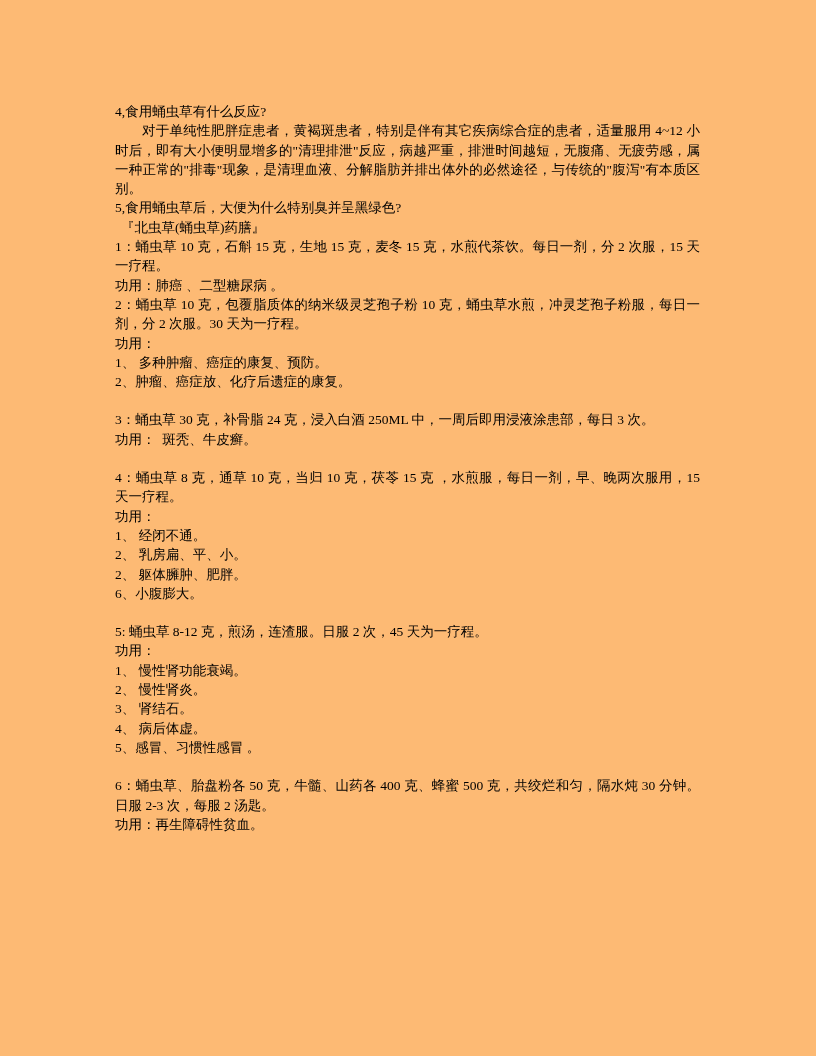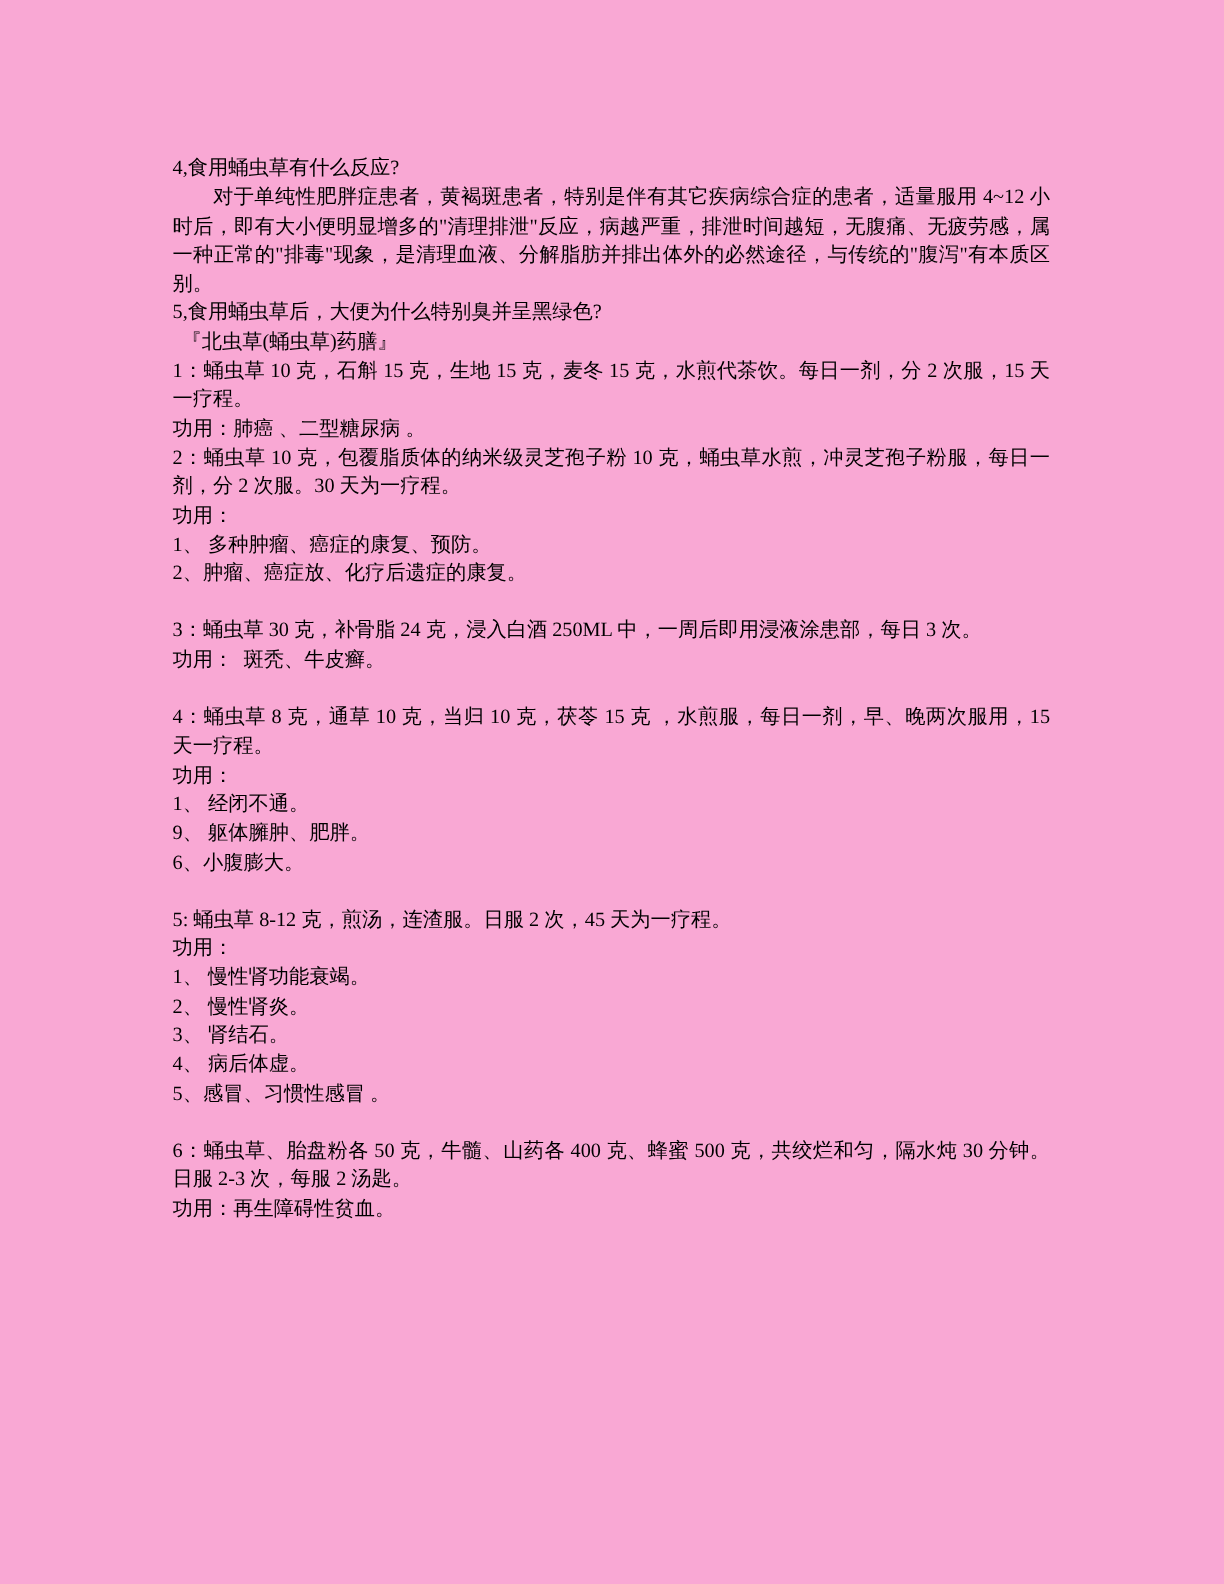--- a/index.html
+++ b/index.html
@@ -5,21 +5,21 @@
   html, body {
     margin: 0;
     padding: 0;
     background: #ffffff;
   }
   .page {
     position: relative;
     width: 816px;
     height: 1056px;
     margin: 0 auto;
-    background: #f9a8d4;
+    background: #fdba74;
     box-sizing: border-box;
     padding: 102px 116px 40px 115px;
     font-family: "Liberation Serif", "DejaVu Serif", serif;
     font-size: 13.5px;
     line-height: 19.3px;
     color: #000000;
     overflow: hidden;
   }
   .page p {
     margin: 0;
@@ -79,21 +79,22 @@
 
     <div class="recipe">
       <p class="main">3：蛹虫草 30 克，补骨脂 24 克，浸入白酒 250ML 中，一周后即用浸液涂患部，每日 3 次。</p>
       <p>功用：  斑秃、牛皮癣。</p>
     </div>
 
     <div class="recipe">
       <p class="main">4：蛹虫草 8 克，通草 10 克，当归 10 克，茯苓 15 克 ，水煎服，每日一剂，早、晚两次服用，15 天一疗程。</p>
       <p>功用：</p>
       <p>1、 经闭不通。</p>
-      <p>9、 躯体臃肿、肥胖。</p>
+      <p>2、 乳房扁、平、小。</p>
+      <p>2、 躯体臃肿、肥胖。</p>
       <p>6、小腹膨大。</p>
     </div>
 
     <div class="recipe">
       <p class="main">5: 蛹虫草 8-12 克，煎汤，连渣服。日服 2 次，45 天为一疗程。</p>
       <p>功用：</p>
       <p>1、 慢性肾功能衰竭。</p>
       <p>2、 慢性肾炎。</p>
       <p>3、 肾结石。</p>
       <p>4、 病后体虚。</p>

